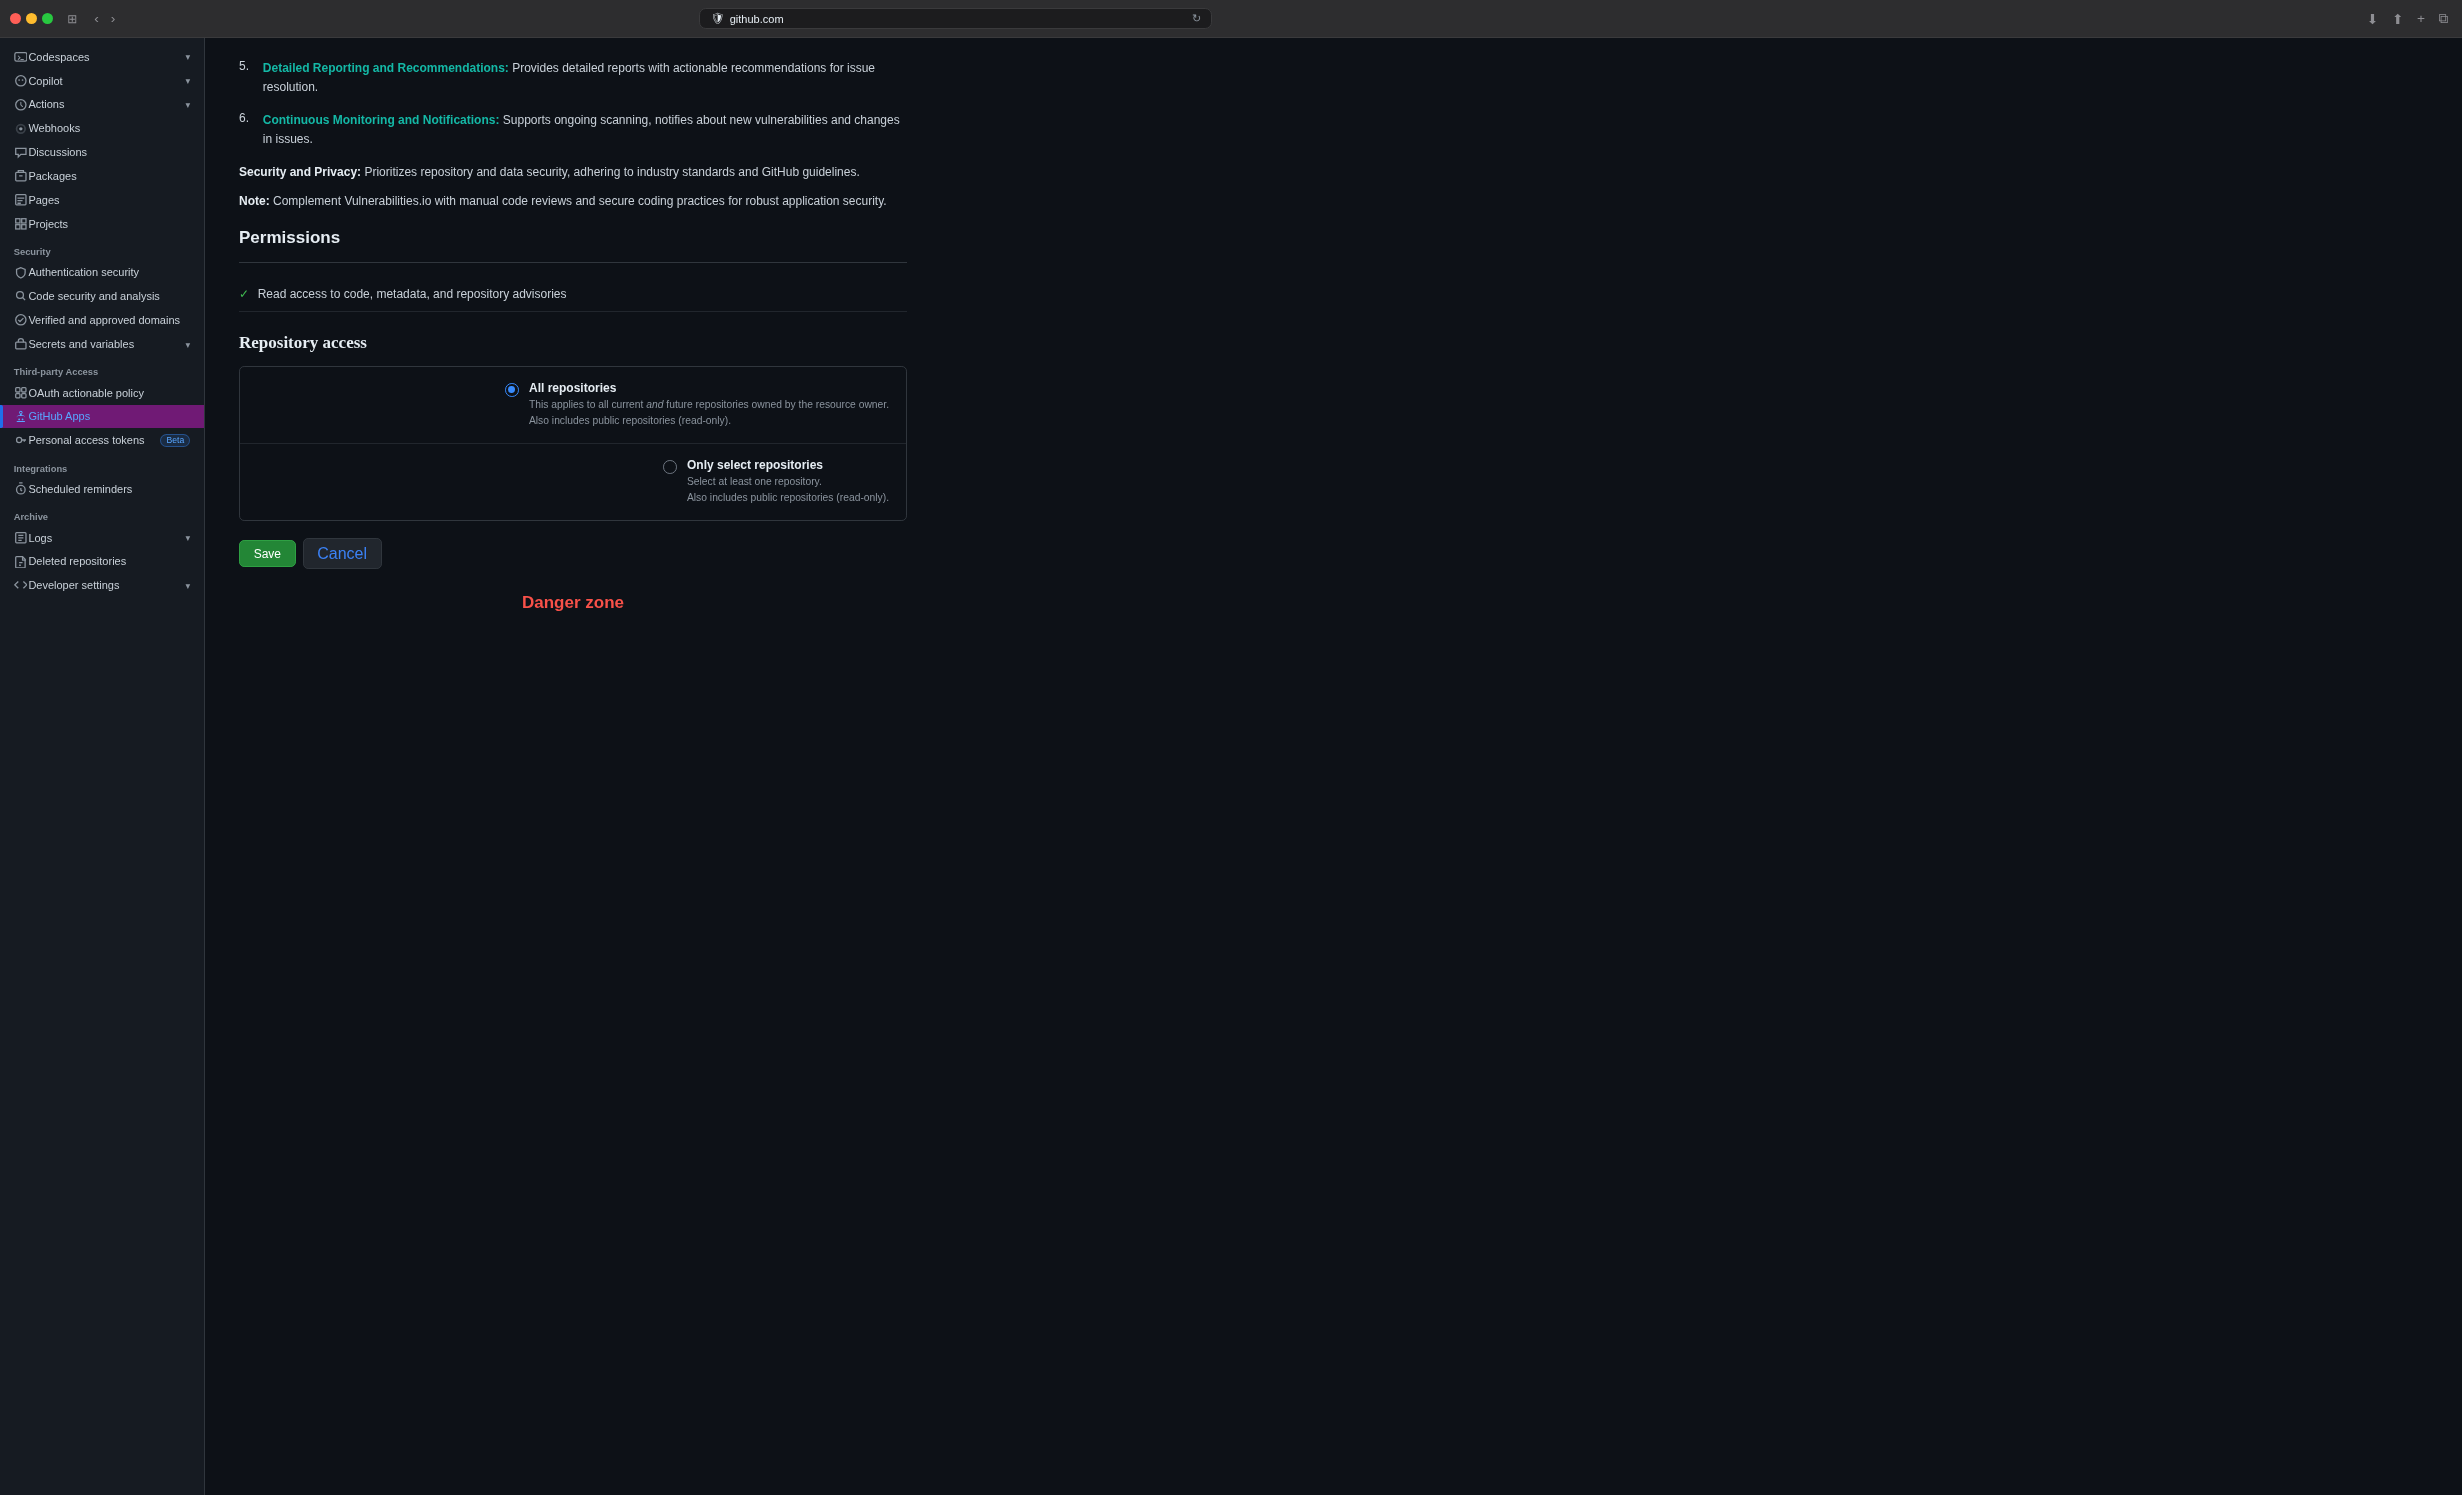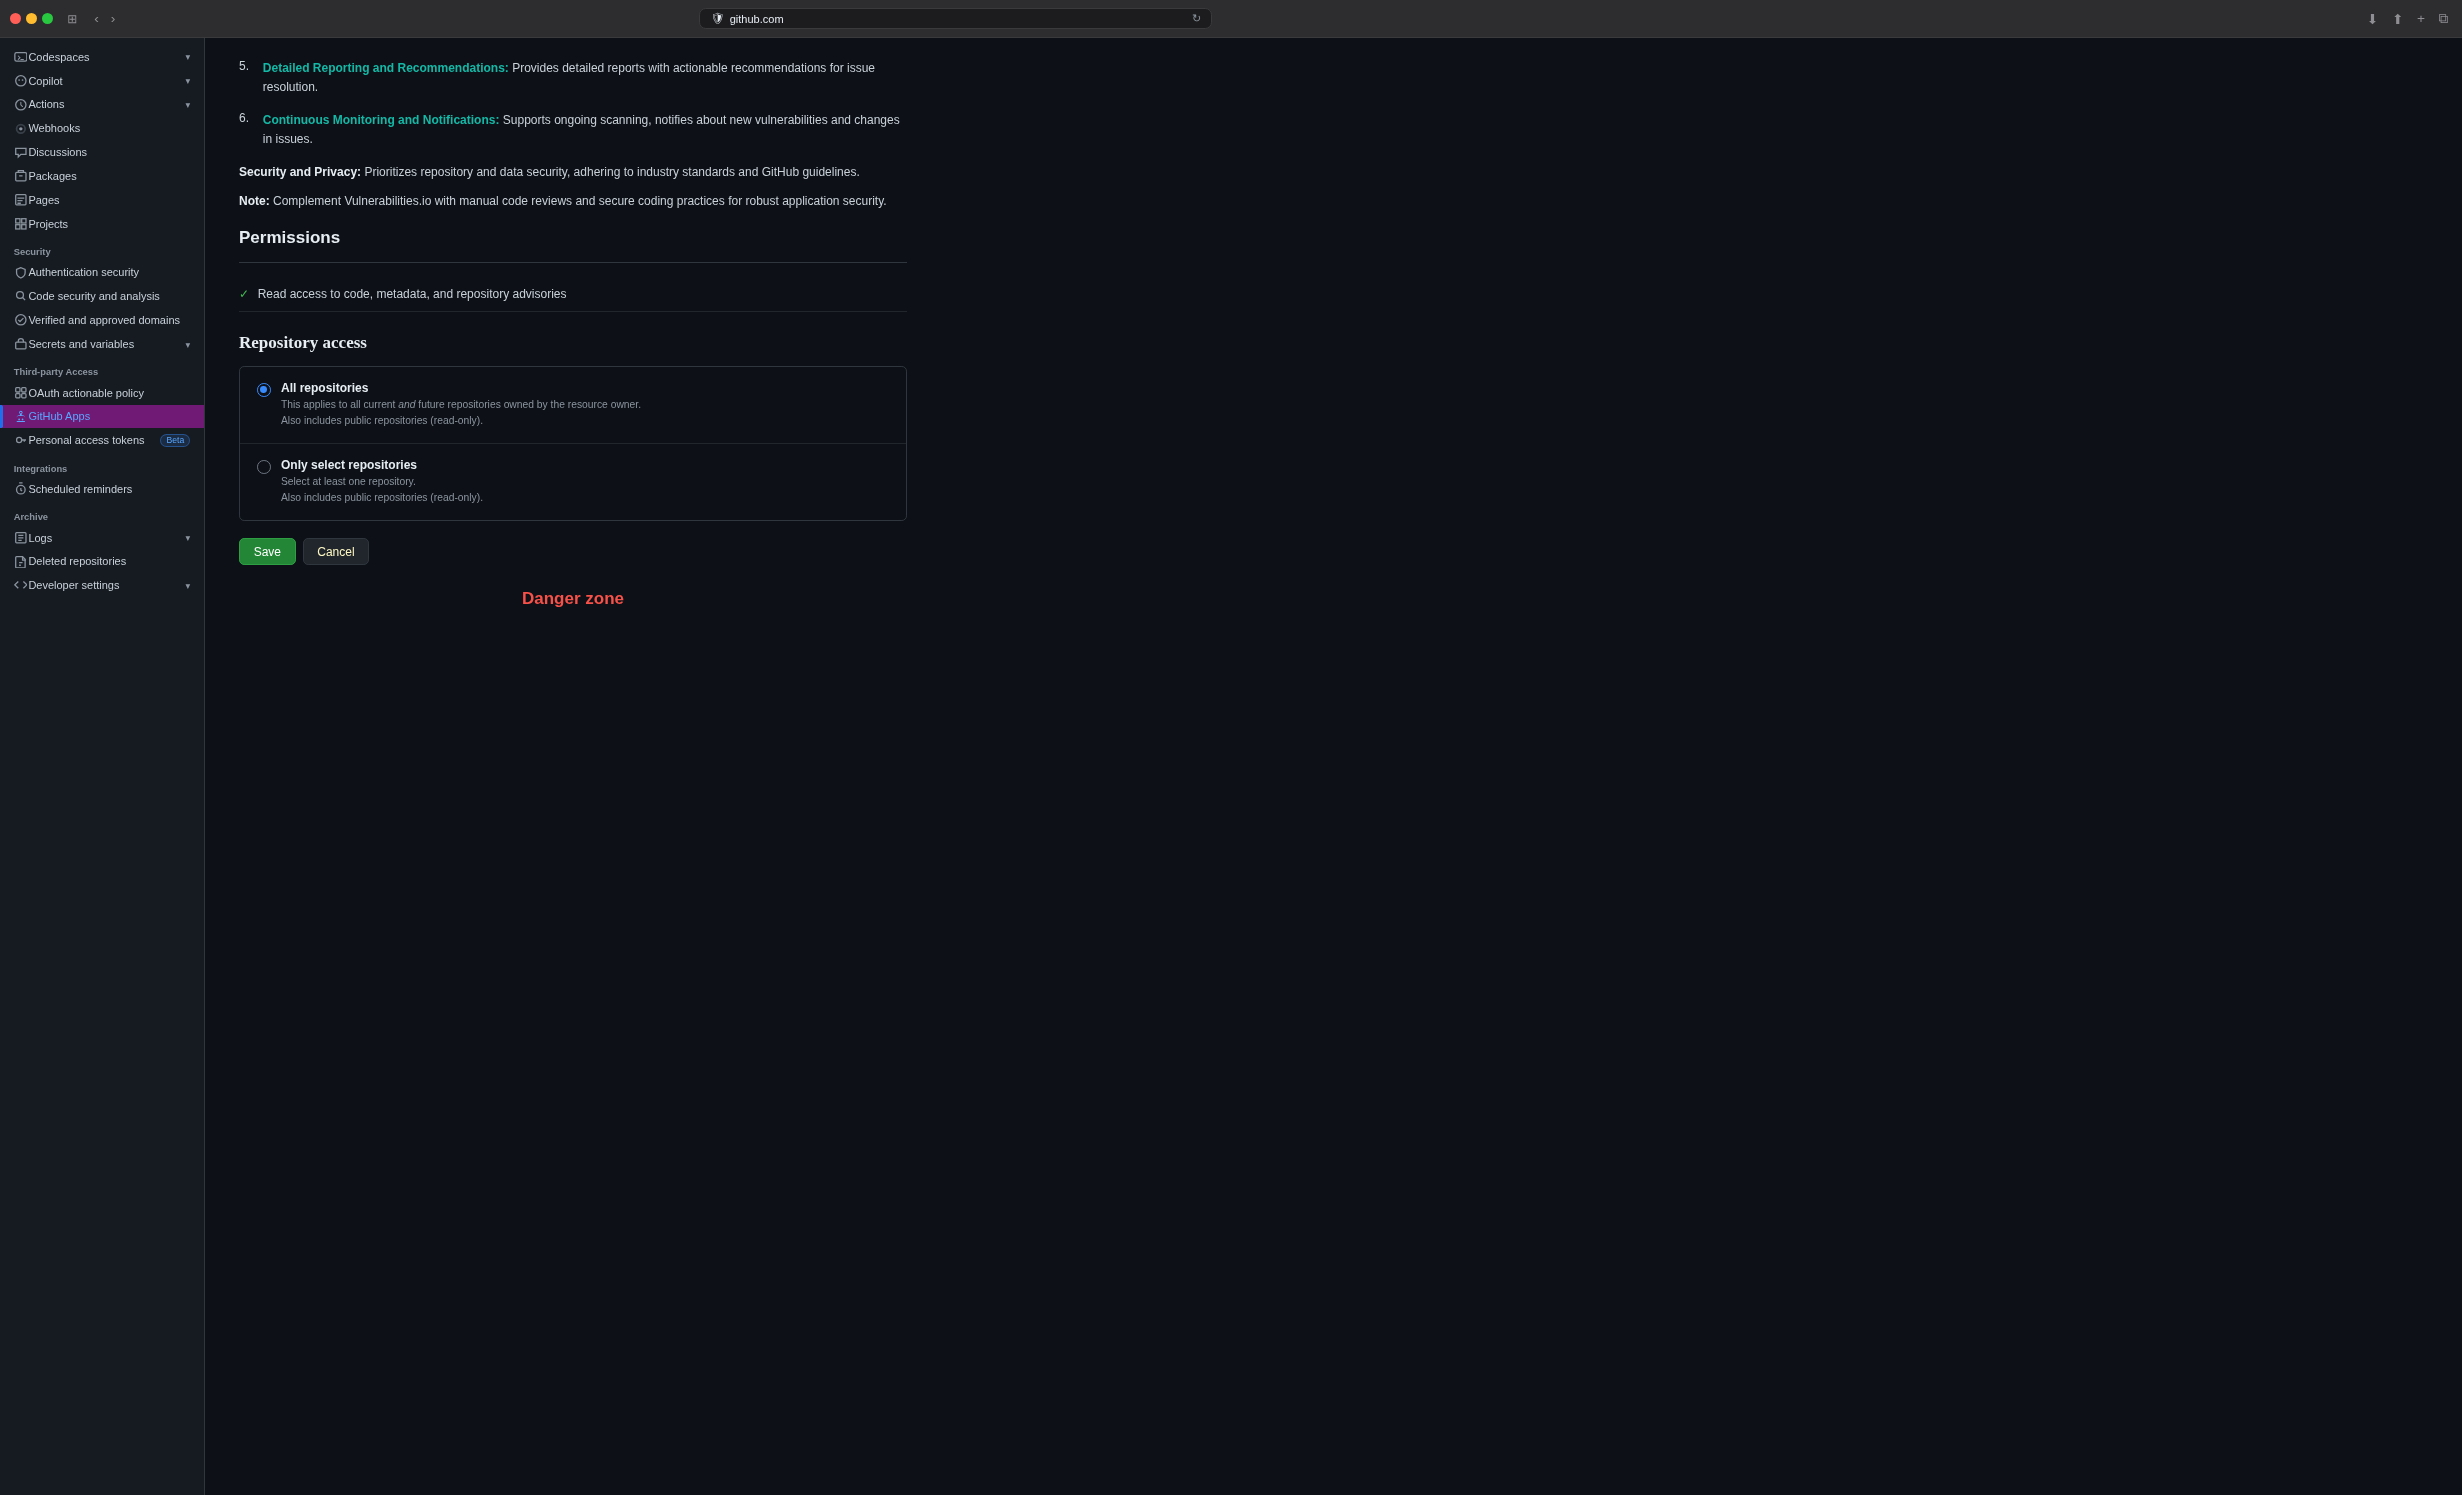--- a/index.html
+++ b/index.html
@@ -234,20 +234,21 @@
       margin-top: 10.3px;
       margin-bottom: 17px;
     }
     .repo-access-option {
       display: flex;
       align-items: flex-start;
       gap: 10.3px;
       padding: 13.7px 17px;
       border-bottom: 0.9px solid #21262d;
       cursor: pointer;
+      justify-content: flex-end;
     }
     .repo-access-option:last-child { border-bottom: none; }
 
     .radio-outer {
       width: 13.7px;
       height: 13.7px;
       border-radius: 50%;
       border: 1.7px solid #388bfd;
       display: flex;
       align-items: center;
@@ -286,25 +287,25 @@
       border: 0.9px solid #2ea043;
       border-radius: 5.1px;
       padding: 5.1px 13.7px;
       font-size: 12px;
       font-weight: 500;
       cursor: pointer;
       text-align: right;
     }
     .btn-cancel {
       background: #21262d;
-      color: #fef9c3;
+      color: #3b82f6;
       border: 0.9px solid #30363d;
       border-radius: 5.1px;
       padding: 5.1px 13.7px;
-      font-size: 12px;
+      font-size: 16px;
       font-weight: 500;
       cursor: pointer;
       margin-left: 6.8px;
     }
 
     .button-row {
       display: flex;
       align-items: center;
       margin-bottom: 24px;
     }

